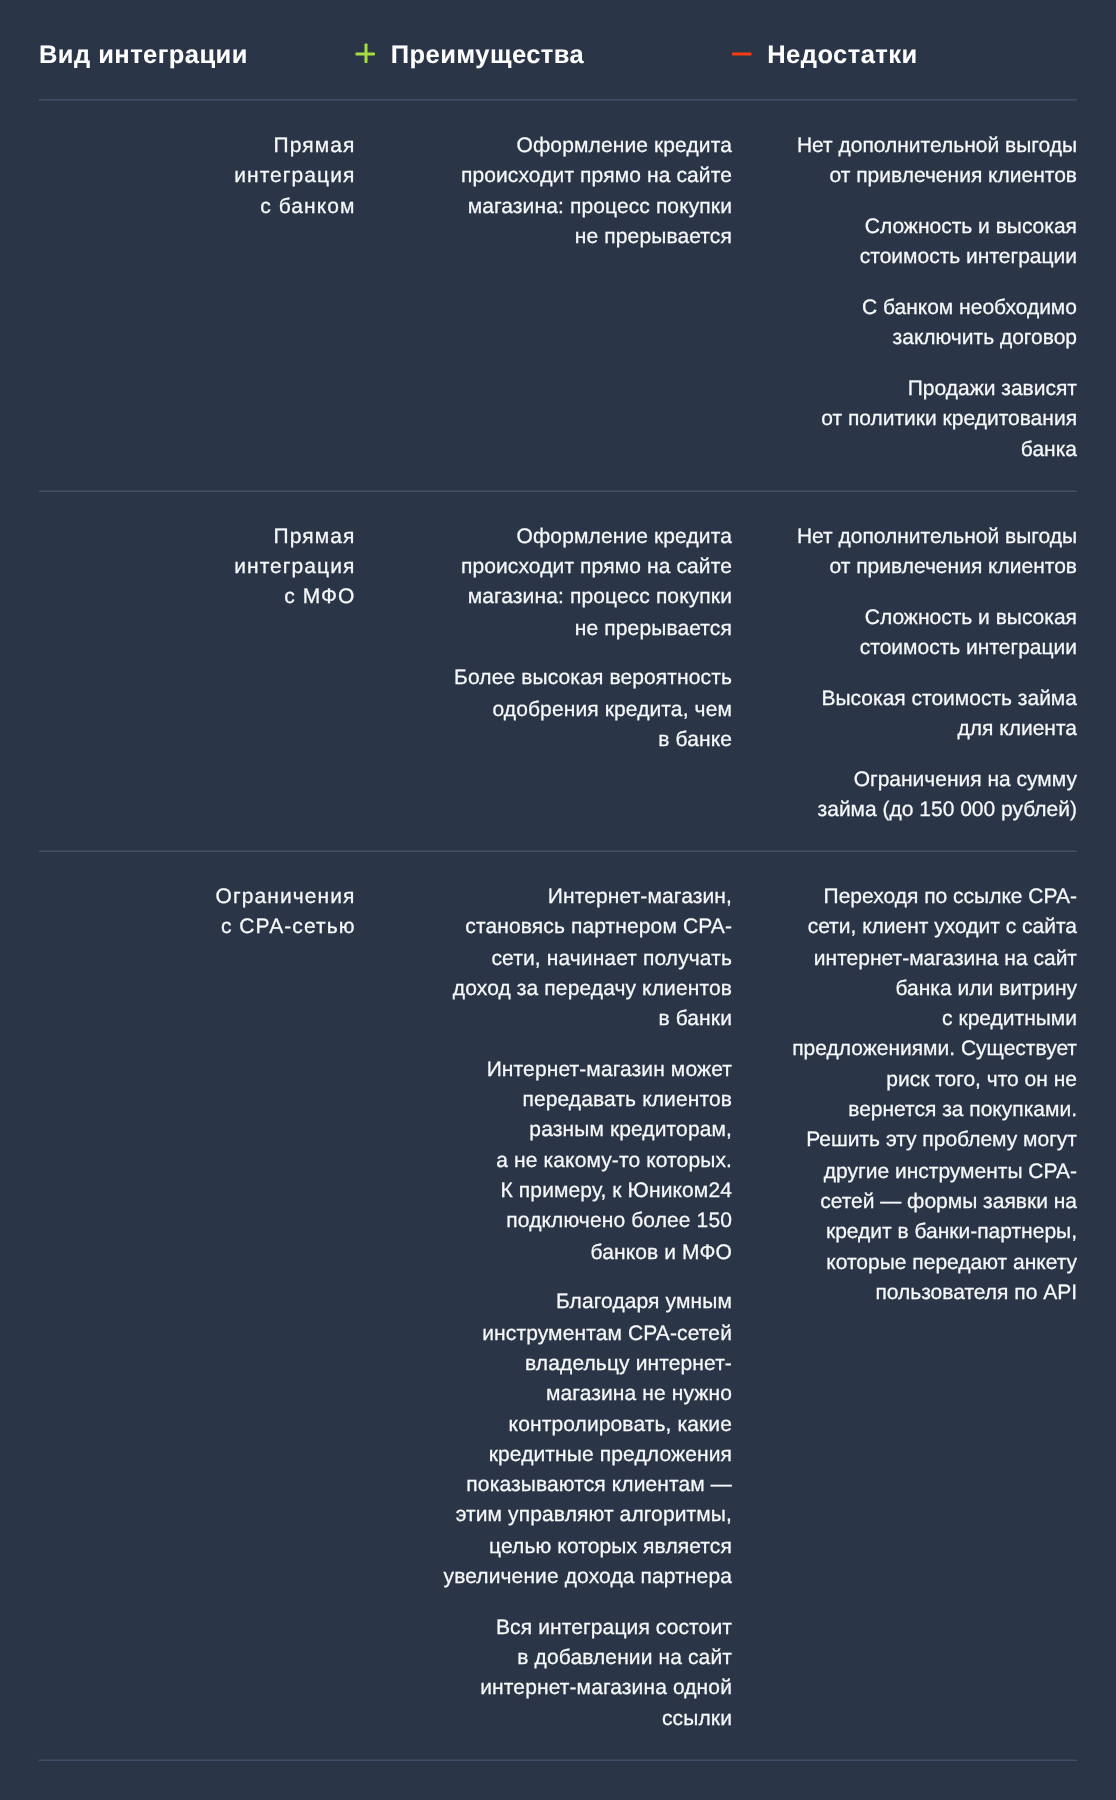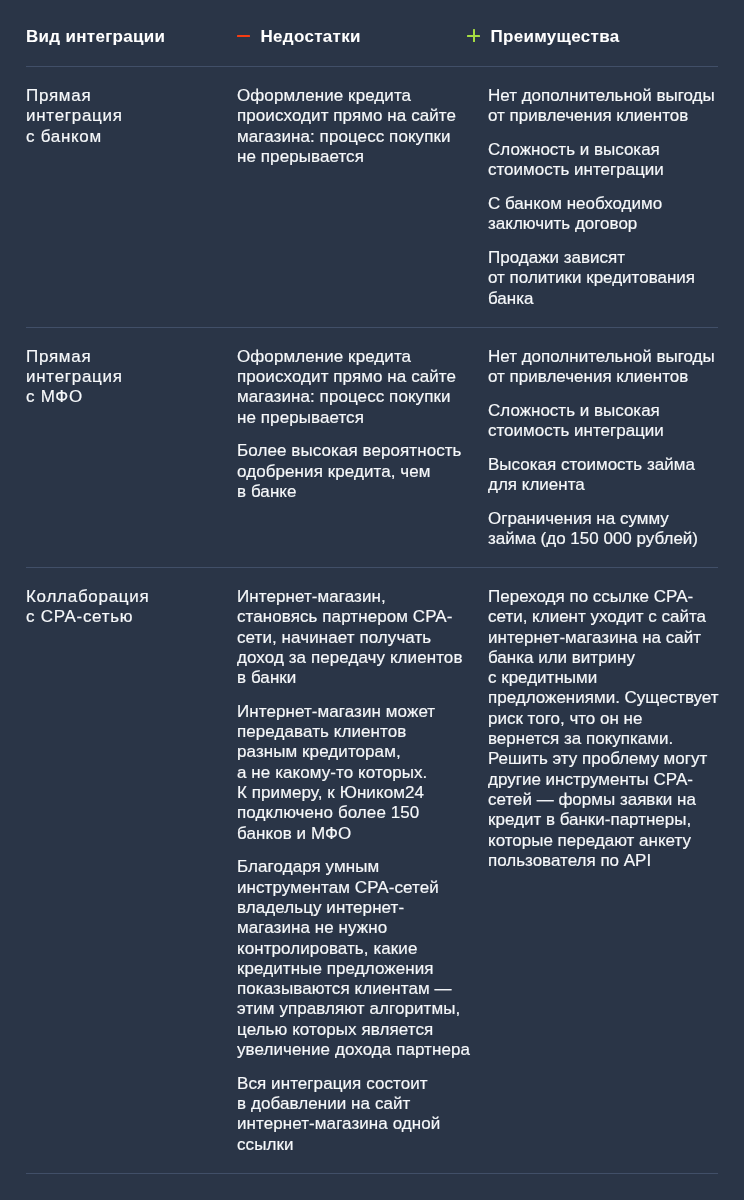--- a/index.html
+++ b/index.html
@@ -34,47 +34,47 @@
   .sign.minus{color:#f63c12;}
   .sign.minus::before{left:0;top:5.8px;width:12.5px;height:2.2px;}
   .sign.minus::after{display:none;}
   .hlabel{display:inline-block;margin-left:23.5px;transform:translateZ(0);}
 
   .divider{height:1px;background:#414f68;width:692px;}
   .hlabel-plain{display:inline-block;transform:translateZ(0);}
 
   .body-row .cell{
     padding-top:19px;padding-bottom:17.8px;
-    font-size:17px;line-height:20.3px;
-    color:#f7f9fb;letter-spacing:0.15px;
+    font-size:14px;line-height:20.3px;
+    color:#f7f9fb;letter-spacing:0.15px;text-align:right;
     -webkit-text-stroke:0.17px #f7f9fb;
   }
   .block{margin:0 0 13.4px 0;white-space:nowrap;transform:translateZ(0);}
   .col-type .block{letter-spacing:0.72px;}
   .col-cons .block{letter-spacing:0px;}
   .col-pros .block{letter-spacing:0.08px;}
   .block:last-child{margin-bottom:0;}
 </style>
 </head>
 <body>
 
 <div class="sheet">
   <div class="table">
 
     <div class="row header-row">
       <div class="cell col-type">
         <span class="hdr-text hlabel-plain">Вид интеграции</span>
       </div>
+      <div class="cell col-pros">
+        <span class="sign plus"></span>
+        <span class="hlabel">Преимущества</span>
+      </div>
       <div class="cell col-cons">
         <span class="sign minus"></span>
         <span class="hlabel">Недостатки</span>
-      </div>
-      <div class="cell col-pros">
-        <span class="sign plus"></span>
-        <span class="hlabel">Преимущества</span>
       </div>
     </div>
 
     <div class="divider"></div>
 
     <div id="body-rows">
         <div>
           <div class="row body-row">
             <div class="cell col-type">
               <div class="block"><span>Прямая</span><br><span>интеграция</span><br><span>с банком</span></div>
@@ -105,21 +105,21 @@
               <div class="block"><span>Сложность и высокая</span><br><span>стоимость интеграции</span></div>
               <div class="block"><span>Высокая стоимость займа</span><br><span>для клиента</span></div>
               <div class="block"><span>Ограничения на сумму</span><br><span>займа (до 150 000 рублей)</span></div>
             </div>
           </div>
           <div class="divider"></div>
         </div>
         <div>
           <div class="row body-row">
             <div class="cell col-type">
-              <div class="block"><span>Коллаборация</span><br><span>с CPA-сетью</span></div>
+              <div class="block"><span>Ограничения</span><br><span>с CPA-сетью</span></div>
             </div>
             <div class="cell col-pros">
               <div class="block"><span>Интернет-магазин,</span><br><span>становясь партнером CPA-</span><br><span>сети, начинает получать</span><br><span>доход за передачу клиентов</span><br><span>в банки</span></div>
               <div class="block"><span>Интернет-магазин может</span><br><span>передавать клиентов</span><br><span>разным кредиторам,</span><br><span>а не какому-то которых.</span><br><span>К примеру, к Юником24</span><br><span>подключено более 150</span><br><span>банков и МФО</span></div>
               <div class="block"><span>Благодаря умным</span><br><span>инструментам CPA-сетей</span><br><span>владельцу интернет-</span><br><span>магазина не нужно</span><br><span>контролировать, какие</span><br><span>кредитные предложения</span><br><span>показываются клиентам —</span><br><span>этим управляют алгоритмы,</span><br><span>целью которых является</span><br><span>увеличение дохода партнера</span></div>
               <div class="block"><span>Вся интеграция состоит</span><br><span>в добавлении на сайт</span><br><span>интернет-магазина одной</span><br><span>ссылки</span></div>
             </div>
             <div class="cell col-cons">
               <div class="block"><span>Переходя по ссылке CPA-</span><br><span>сети, клиент уходит с сайта</span><br><span>интернет-магазина на сайт</span><br><span>банка или витрину</span><br><span>с кредитными</span><br><span>предложениями. Существует</span><br><span>риск того, что он не</span><br><span>вернется за покупками.</span><br><span>Решить эту проблему могут</span><br><span>другие инструменты CPA-</span><br><span>сетей — формы заявки на</span><br><span>кредит в банки-партнеры,</span><br><span>которые передают анкету</span><br><span>пользователя по API</span></div>
             </div>

